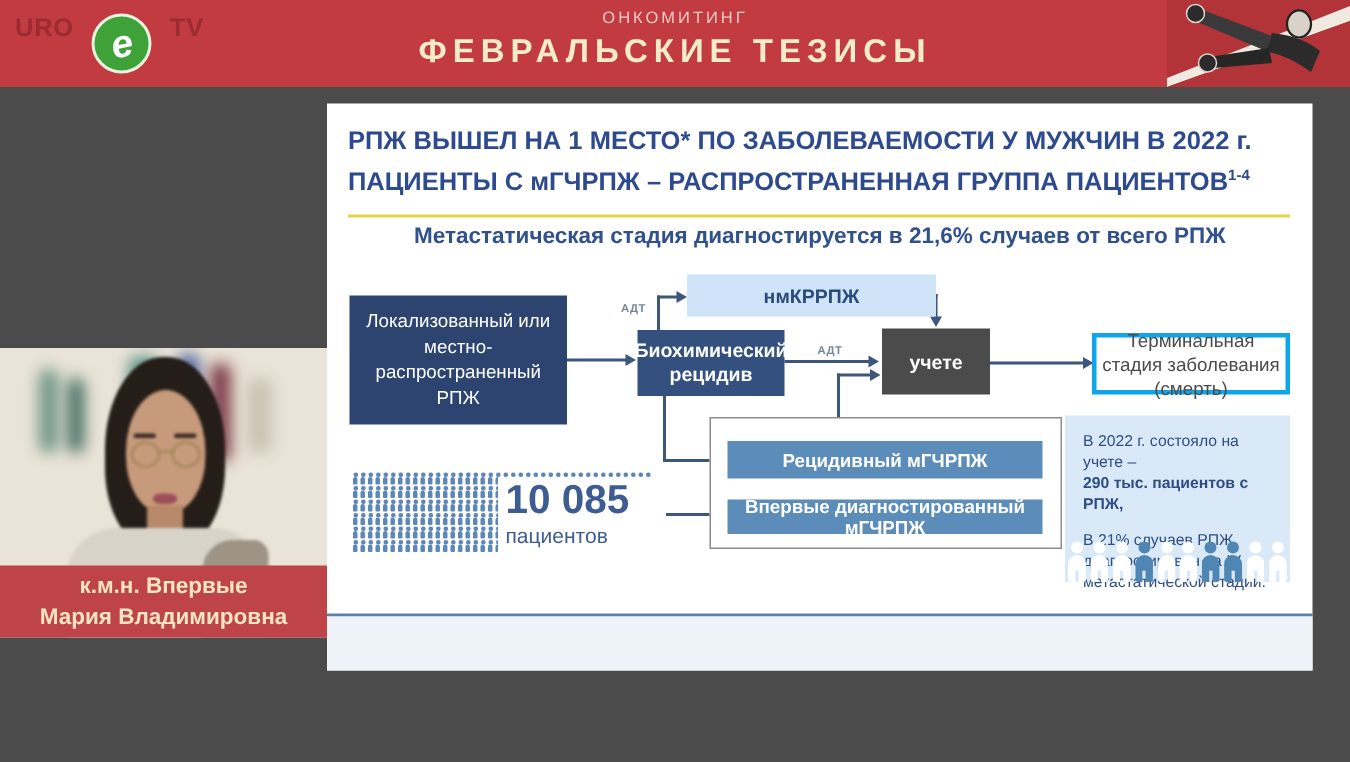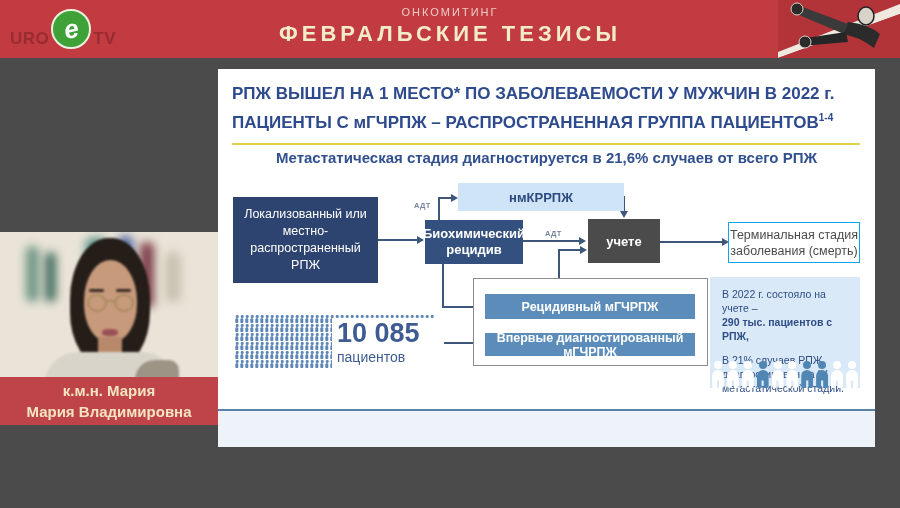--- a/index.html
+++ b/index.html
@@ -1,21 +1,21 @@
 <!DOCTYPE html>
 <html><head>
 <meta charset="utf-8">
 <style>
   * { margin:0; padding:0; box-sizing:border-box; }
   html,body { width:900px; height:508px; overflow:hidden; }
   body { position:relative; background:#4b4b4b; font-family:"Liberation Sans", sans-serif; }
 
   
   .header { position:absolute; left:0; top:0; width:900px; height:58px; background:#c23b41; }
-  .logo { position:absolute; left:10px; top:9px; display:flex; align-items:flex-end; gap:2px; }
+  .logo { position:absolute; left:10px; top:9px; display:flex; align-items:flex-start; gap:12px; }
   .logo-txt { font-size:17px; font-weight:bold; color:#9a2b31; letter-spacing:.5px; }
   .logo-circle { width:40px; height:40px; border-radius:50%; background:#3fa238; border:2px solid #e9f2e0;
                  display:flex; align-items:center; justify-content:center; }
   .logo-e { color:#ffffff; font-size:26px; font-weight:bold; font-style:italic; transform:rotate(-12deg); line-height:1; }
   .header-center { position:absolute; left:250px; top:6px; width:400px; text-align:center; }
   .header-event { font-size:11px; letter-spacing:2px; color:#eecac6; font-weight:normal; }
   .header-title { margin-top:3px; font-size:22px; letter-spacing:4px; color:#f2ecca; font-weight:bold; }
   .poster { position:absolute; right:0; top:0; width:122px; height:58px; }
 
   
@@ -49,21 +49,21 @@
   
   .fbox { position:absolute; display:flex; align-items:center; justify-content:center; text-align:center; }
   .box-localized { left:15px; top:128px; width:145px; height:86px; background:#2e4470; color:#fff;
                    font-size:12.5px; line-height:17px; padding:4px 10px; }
   .box-biochem { left:207px; top:151px; width:98px; height:44px; background:#33507e; color:#fff;
                  font-size:13px; font-weight:600; line-height:16px; padding:2px 6px; }
   .box-nm { left:240px; top:114px; width:166px; height:28px; background:#cfe4f7; color:#2d4a7e;
             font-size:13px; font-weight:600; }
   .box-mk { left:370px; top:150px; width:72px; height:44px; background:#4b4b4b; color:#fff;
             font-size:13px; font-weight:600; }
-  .box-terminal { left:510px; top:153px; width:132px; height:41px; background:#fff; border:1px solid #0ea5e9;
+  .box-terminal { left:510px; top:153px; width:132px; height:41px; background:#fff; border:3px solid #0ea5e9;
                   color:#4b4b4b; font-size:12.5px; line-height:16px; }
   .container-box { position:absolute; left:255px; top:209px; width:235px; height:88px; background:#fff;
                    border:1px solid #8c8c8c; }
   .box-recurrent { left:267px; top:225px; width:210px; height:25px; background:#5b8cba; color:#fff;
                    font-size:12.5px; font-weight:600; }
   .box-newly { left:267px; top:264px; width:210px; height:23px; background:#5b8cba; color:#fff;
                font-size:12.5px; font-weight:600; }
 
   
   .hline { position:absolute; height:2px; background:#3c567c; }
@@ -149,21 +149,21 @@
     <div class="glass" style="left:114px;"></div>
     <div class="glass-bridge"></div>
     <div class="lips"></div>
     <div class="neck"></div>
     <div class="torso"></div>
     <div class="torso-shade"></div>
   </div>
 </div>
 
 <div class="nameplate">
-  <div>к.м.н. Мария</div>
+  <div>к.м.н. Впервые</div>
   <div>Мария Владимировна</div>
 </div>
 
 <div class="slide">
 
   <div class="slide-title">
     <span>РПЖ ВЫШЕЛ НА 1 МЕСТО* ПО ЗАБОЛЕВАЕМОСТИ У МУЖЧИН В 2022 г.</span><br>
     <span>ПАЦИЕНТЫ С мГЧРПЖ – РАСПРОСТРАНЕННАЯ ГРУППА ПАЦИЕНТОВ</span><sup>1-4</sup>
   </div>
   <div class="yellow-rule"></div>

